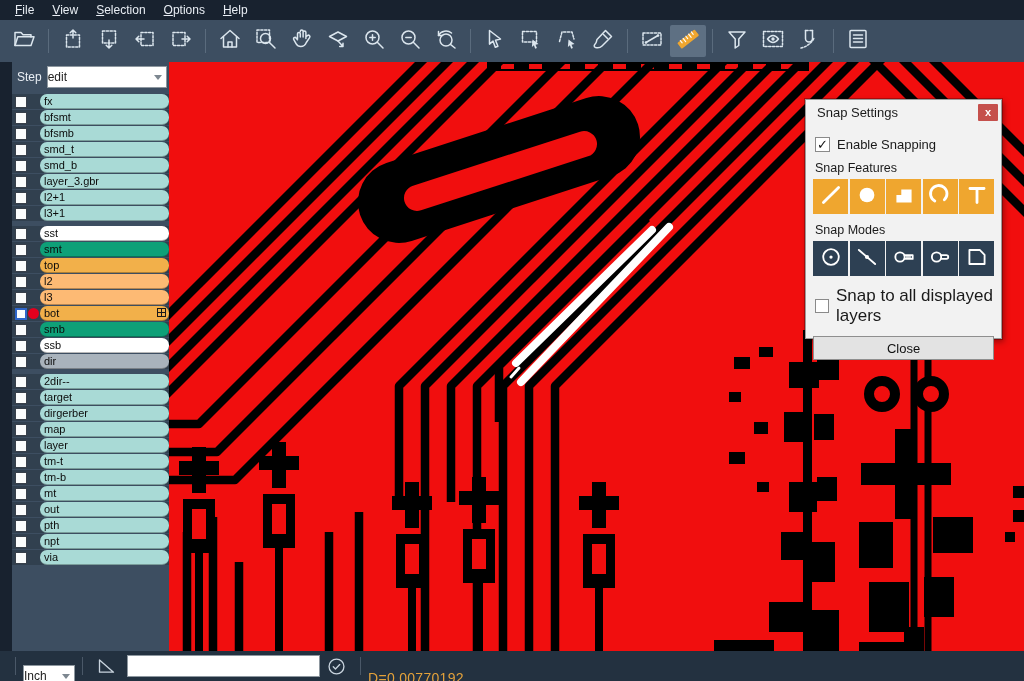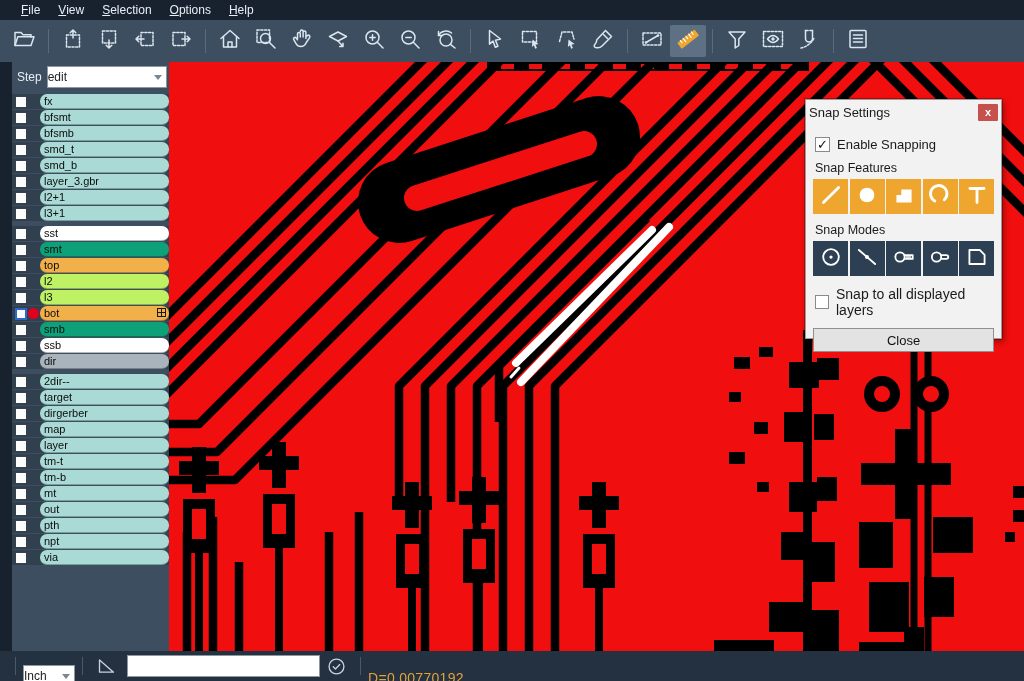--- a/index.html
+++ b/index.html
@@ -2,21 +2,21 @@
 <html><head>
 <meta charset="utf-8">
 <style>
   * { margin:0; padding:0; box-sizing:border-box; }
   html,body { width:1024px; height:681px; overflow:hidden; background:#18222f;
               font-family:"Liberation Sans", sans-serif; }
   #app { position:relative; width:1024px; height:681px; }
 
   
   #menubar { position:absolute; left:0; top:0; width:1024px; height:20px;
-             background:#18222f; display:flex; align-items:center; padding-left:12px; }
+             background:#18222f; display:flex; align-items:center; padding-left:6px; }
   .menu-item { color:#e9eef4; font-size:12px; padding:2px 9px; cursor:default; }
   .menu-item::first-letter { text-decoration:underline; }
 
   
   #toolbar { position:absolute; left:0; top:20px; width:1024px; height:42px;
              background:#3d4e61; display:flex; align-items:center; padding-left:6px; }
   .tb-btn { width:36px; height:32px; display:flex; align-items:center; justify-content:center;
             border-radius:2px; flex:0 0 auto; }
   .tb-btn.active { background:#5e7083; }
   .tb-btn svg { width:24px; height:24px; stroke:#dce6ee; fill:none;
@@ -46,37 +46,37 @@
   .lr-gutter { width:13px; height:15px; flex:0 0 auto; display:flex; align-items:center;
                justify-content:center; }
   .lr-dot { width:11px; height:11px; border-radius:50%; background:#e3001e; }
   .lr-bar { flex:1; height:15px; display:flex; align-items:center; font-size:11px;
             color:#0c0c0c; padding:0 3px 0 4px; border-bottom:1px solid rgba(0,0,0,.28);
             justify-content:space-between;border-radius:7px; }
   .c-teal  { background:#a9dad6; }
   .c-white { background:#ffffff; }
   .c-green { background:#0ea078; }
   .c-amber { background:#f2b04a; }
-  .c-gold  { background:#bef264; }
+  .c-gold  { background:#fdba74; }
   .c-gray  { background:#a9b3bc; }
   #coord-panel { margin-top:auto; background:#5c6e7e; color:#eef3f7; font-size:13px;
                  padding:4px 8px; height:43px; line-height:17px; }
 
   
   #canvas-wrap { position:relative; width:867px; height:589px; background:#f10e0e; }
   #canvas-wrap svg { position:absolute; left:0; top:0; }
   .tr  { stroke:#000; stroke-width:8.5; fill:none; }
   .tr7 { stroke:#000; stroke-width:7; fill:none; }
   .blk { fill:#000; }
 
   
   #snap-dialog { position:absolute; left:805px; top:99px; width:197px; height:240px;
                  background:#f2f2f2; border:1px solid #9b9b9b;
                  box-shadow:0 0 0 1px rgba(0,0,0,.25), 2px 3px 6px rgba(0,0,0,.35); }
-  #snap-title-bar { height:25px; display:flex; align-items:center; padding:0 3px 0 3px; }
+  #snap-title-bar { height:25px; display:flex; align-items:center; padding:0 3px 0 11px; }
   #snap-title { font-size:13px; color:#1a1a1a; flex:1; }
   #snap-close { width:20px; height:17px; background:#c5504c; color:#fff; font-size:11px;
                 font-weight:bold; display:flex; align-items:center; justify-content:center;
                 border-radius:1px; line-height:1; }
   #snap-body { padding:6px 7px 0 7px; }
   .dlg-check-row { display:flex; align-items:center; gap:7px; margin:6px 0 2px 2px; }
   .dlg-check { width:15px; height:15px; background:#fff; border:1px solid #8a8a8a;
                display:flex; align-items:center; justify-content:center;
                font-size:13px; color:#111; flex:0 0 auto; }
   .dlg-label { font-size:13px; color:#1a1a1a; }
@@ -683,21 +683,21 @@
               </svg></span>
           </div>
           <div class="mode-btn">
             <span><svg viewBox="0 0 24 24">
                 <path d="M5 5.5h9.5L19 10v8.5H5Z" stroke-width="1.7"></path>
               </svg></span>
           </div>
         </div>
       <div class="dlg-check-row" style="margin-top:10px;">
         <span class="dlg-check" style="width:14px;height:14px;"></span>
-        <span class="dlg-label" style="font-size:14px;">Snap to all displayed layers</span>
+        <span class="dlg-label" style="font-size:17px;">Snap to all displayed layers</span>
       </div>
       <div id="snap-close-btn">Close</div>
     </div>
   </div>
 
   <div id="statusbar">
     <div class="sb-sep"></div>
     <div class="fake-select" id="units-select">
       <span>Inch</span>
       <span class="chev"></span>

